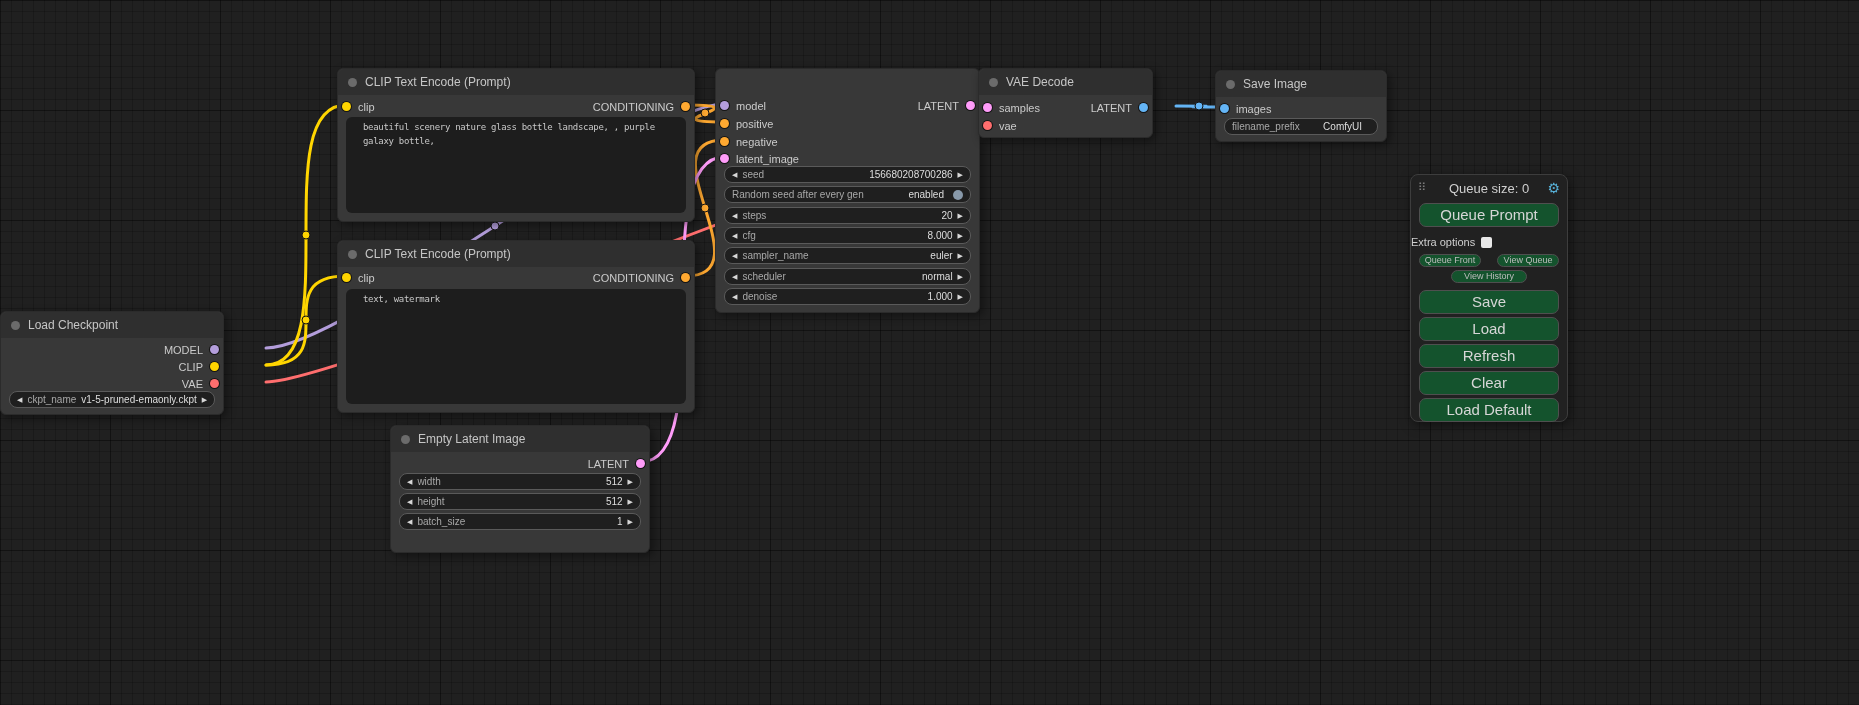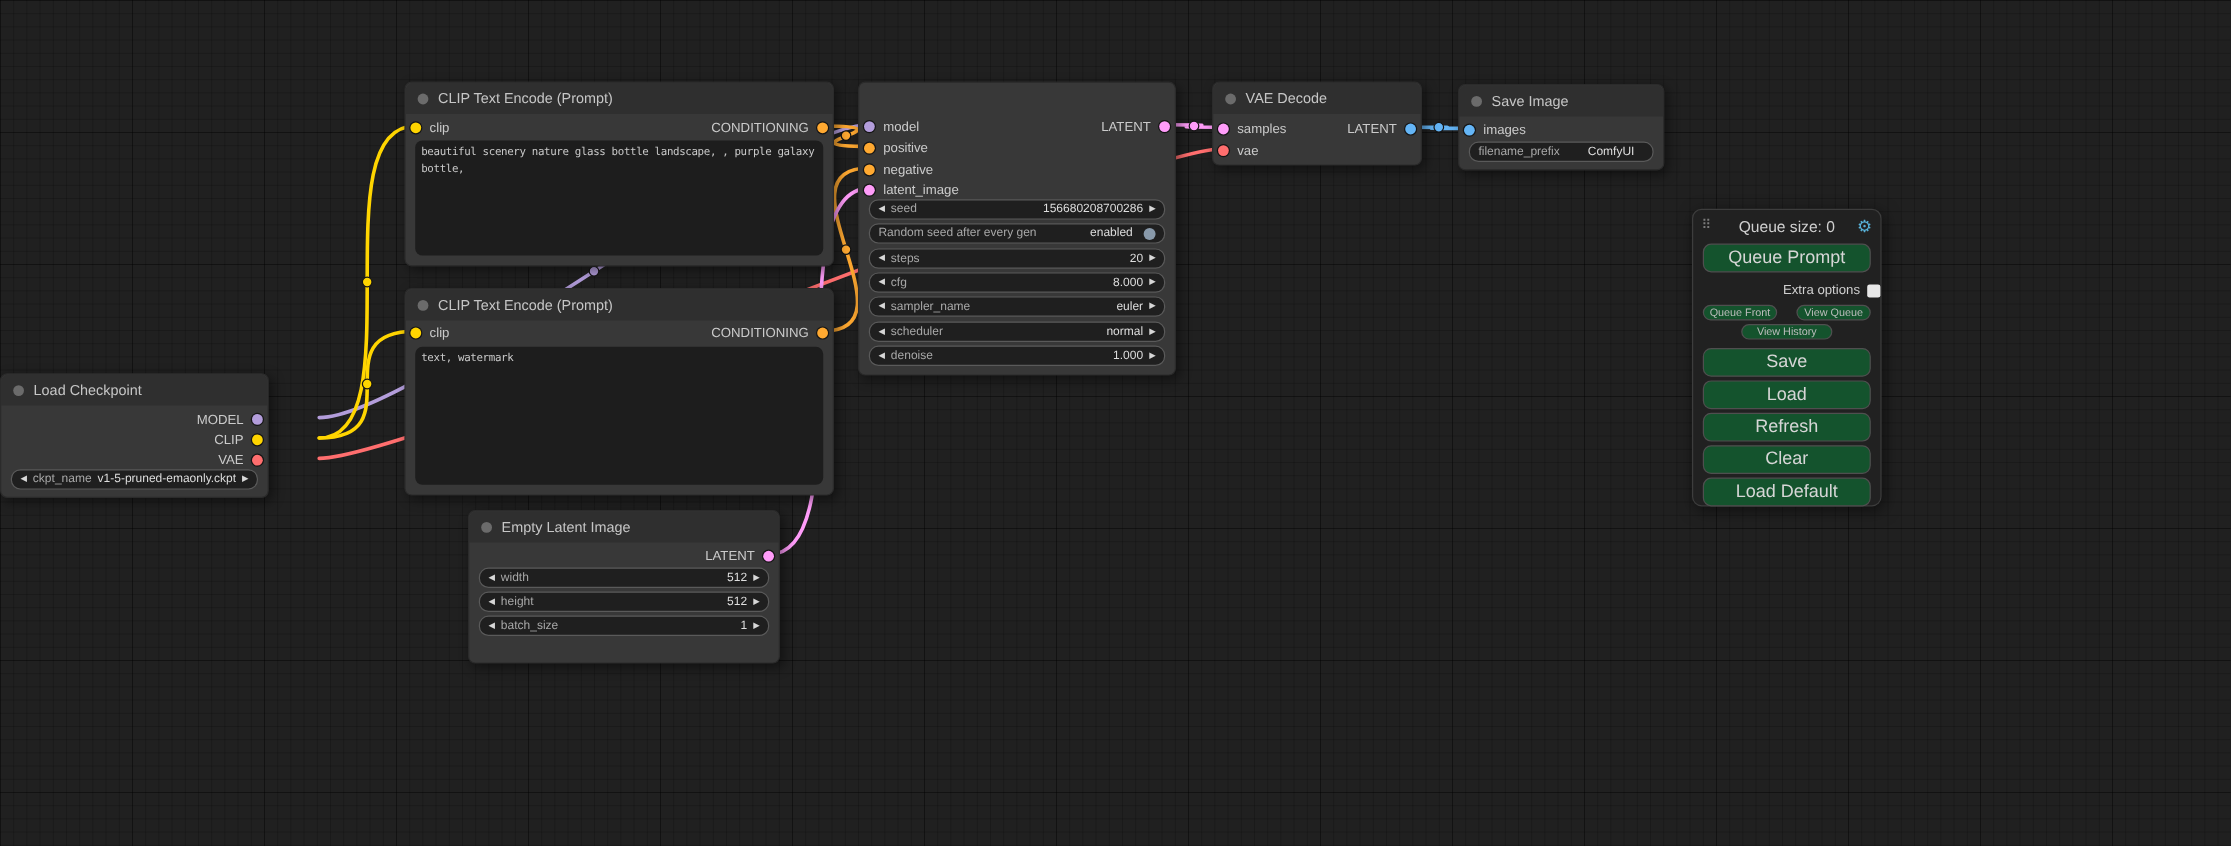--- a/index.html
+++ b/index.html
@@ -26,33 +26,33 @@
   .slot.out{right:4px;flex-direction:row-reverse}
   .dot{width:9px;height:9px;border-radius:50%;box-shadow:0 0 0 1px #151515;flex:none}
   .widget{position:absolute;left:8px;right:8px;height:17px;background:#1f1f1f;
     border:1px solid #5a5a5a;border-radius:8px;display:flex;align-items:center;
     font-size:10px;color:#c4c4c4;padding:0 7px;gap:5px;cursor:pointer}
   .warr{font-size:7px;color:#d7d7d7;flex:none;line-height:1}
   .wname{color:#a8a8a8;white-space:nowrap}
   .wval{margin-left:auto;color:#dedede;white-space:nowrap}
   .knob{width:10px;height:10px;border-radius:50%;flex:none;margin-left:4px}
   .textarea{position:absolute;left:8px;right:8px;background:#1d1d1d;border-radius:6px;
-    padding:4px 5px;font-family:"DejaVu Sans Mono",monospace;font-size:9px;
+    padding:4px 17px;font-family:"DejaVu Sans Mono",monospace;font-size:9px;
     letter-spacing:-0.3px;line-height:1.5;color:#c9c9c9;white-space:pre-wrap;
     overflow:hidden;cursor:text;z-index:3}
   .panel{position:absolute;z-index:4;background:#212121;border:1px solid #3d3d3d;
     border-radius:8px;box-shadow:2px 3px 12px rgba(0,0,0,.5)}
   .panel-header{position:relative;height:22px;margin-top:3px}
   .drag-icon{position:absolute;left:7px;top:3px;color:#7c7c7c;font-size:11px;cursor:move}
   .qsize{text-align:center;line-height:22px;color:#cfcfcf;font-size:13px}
   .gear-icon{position:absolute;right:7px;top:2px;font-size:14px;cursor:pointer}
   .btn{display:block;background:#14532d;border:1px solid #4f4f4f;border-radius:7px;
     color:#d6d6d6;text-align:center;cursor:pointer}
   .btn-large{margin:3px 8px 3px;height:24px;line-height:22px;font-size:15px}
-  .extra-row{display:flex;justify-content:flex-end;align-items:center;gap:6px;
+  .extra-row{display:flex;justify-content:flex-start;align-items:center;gap:6px;
     margin-top:8px;font-size:11px;color:#cfcfcf;height:14px}
   .checkbox{width:11px;height:11px;background:#e8e8e8;border-radius:2px;cursor:pointer}
   .pill-row{display:flex;gap:16px;margin:5px 8px 0}
   .btn-small{flex:1;height:13px;line-height:11px;font-size:9px;border-radius:8px;color:#bdbdbd}
   .vh-row{display:flex;justify-content:center;margin-top:3px}
   .btn-small.vh{flex:none;width:76px}
   .action-btns{margin-top:7px;padding-bottom:4px}
 </style>
 </head>
 <body>
@@ -222,21 +222,21 @@
       <span class="warr">▶</span>
     </div>
     <div class="widget" style="top:219px">
       <span class="warr">◀</span>
       <span class="wname">denoise</span>
       <span class="wval">1.000</span>
       <span class="warr">▶</span>
     </div>
   </div>
 
-  <div class="node" style="left:1010px;top:68px;width:175px;height:70px">
+  <div class="node" style="left:978px;top:68px;width:175px;height:70px">
     <div class="node-header">
       <span class="title-dot"></span>
       <span>VAE Decode</span>
     </div>
     <div class="slot in" style="top:31px">
       <span class="dot" style="background: rgb(255, 156, 249);"></span>
       <span>samples</span>
     </div>
     <div class="slot in" style="top:49px">
       <span class="dot" style="background: rgb(255, 110, 110);"></span>

